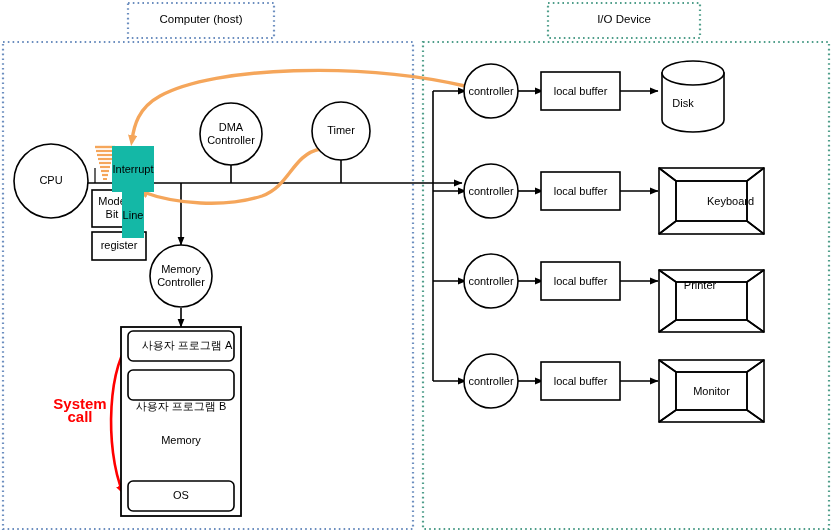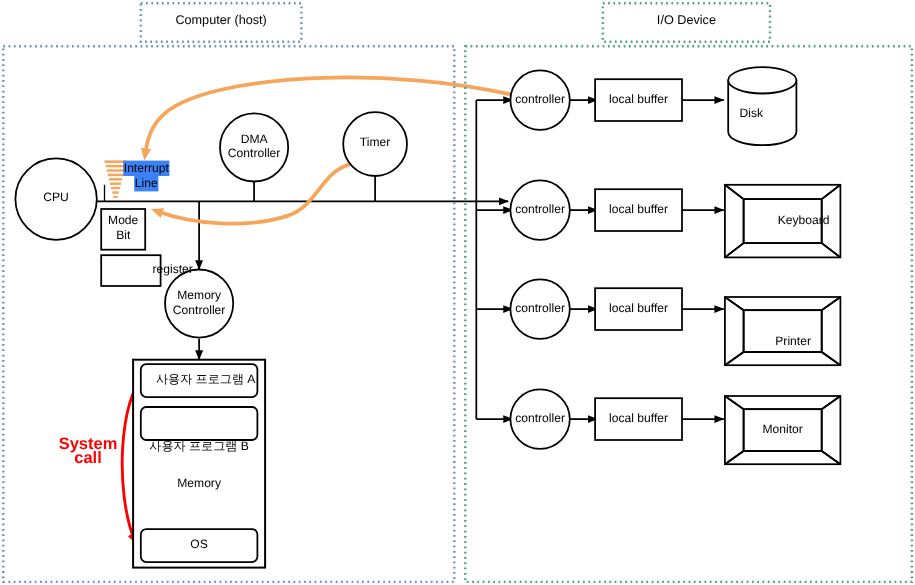--- a/index.html
+++ b/index.html
@@ -47,23 +47,23 @@
   }
   .hl-interrupt {
     position: absolute;
     font-size: 11px;
     line-height: 14px;
     text-align: center;
     color: #000;
     z-index: 5;
   }
   .hl-interrupt span {
-    background: #3b82f6;
+    background: #14b8a6;
     display: inline-block;
-    padding: 0 1px;
+    padding: 16px 1px;
   }
   .syscall-label {
     position: absolute;
     font-size: 15px;
     line-height: 13px;
     text-align: center;
     color: #ff0000;
     font-weight: 700;
   }
   .kr { font-size: 11px; }
@@ -216,21 +216,21 @@
   </svg>
 
   <div class="html-layer">
 
     <div class="grp-title" style="left:128px; top:13px; width:146px;">Computer (host)</div>
     <div class="grp-title" style="left:548px; top:13px; width:152px;">I/O Device</div>
 
     <div class="node-label" style="left:21px; top:174px; width:60px;">CPU</div>
     <div class="node-label" style="left:92px; top:195px; width:40px;">Mode
 Bit</div>
-    <div class="node-label" style="left:92px; top:239px; width:54px;margin-left:38px;">register</div>
+    <div class="node-label" style="left:92px; top:239px; width:54px;">register</div>
     <div class="node-label" style="left:196px; top:121px; width:70px;">DMA
 Controller</div>
     <div class="node-label" style="left:311px; top:124px; width:60px;">Timer</div>
     <div class="node-label" style="left:146px; top:263px; width:70px;">Memory
 Controller</div>
 
     <div class="hl-interrupt" style="left:104px; top:146px; width:58px;">
       <span>Interrupt</span><br>
       <span>Line</span>
     </div>
@@ -248,19 +248,19 @@
     <div class="node-label" style="left:461px; top:85px; width:60px;">controller</div>
     <div class="node-label" style="left:541px; top:85px; width:79px;">local buffer</div>
     <div class="node-label" style="left:663px; top:97px; width:40px;">Disk</div>
 
     <div class="node-label" style="left:461px; top:185px; width:60px;">controller</div>
     <div class="node-label" style="left:541px; top:185px; width:79px;">local buffer</div>
     <div class="node-label" style="left:676px; top:195px; width:71px;padding-left:19px;">Keyboard</div>
 
     <div class="node-label" style="left:461px; top:275px; width:60px;">controller</div>
     <div class="node-label" style="left:541px; top:275px; width:79px;">local buffer</div>
-    <div class="node-label" style="left:676px; top:305px; width:48px;margin-left:21px;">Printer</div>
+    <div class="node-label" style="left:676px; top:279px; width:48px;">Printer</div>
 
     <div class="node-label" style="left:461px; top:375px; width:60px;">controller</div>
     <div class="node-label" style="left:541px; top:375px; width:79px;">local buffer</div>
     <div class="node-label" style="left:676px; top:385px; width:71px;">Monitor</div>
   </div>
 </div>
 
 </body></html>

